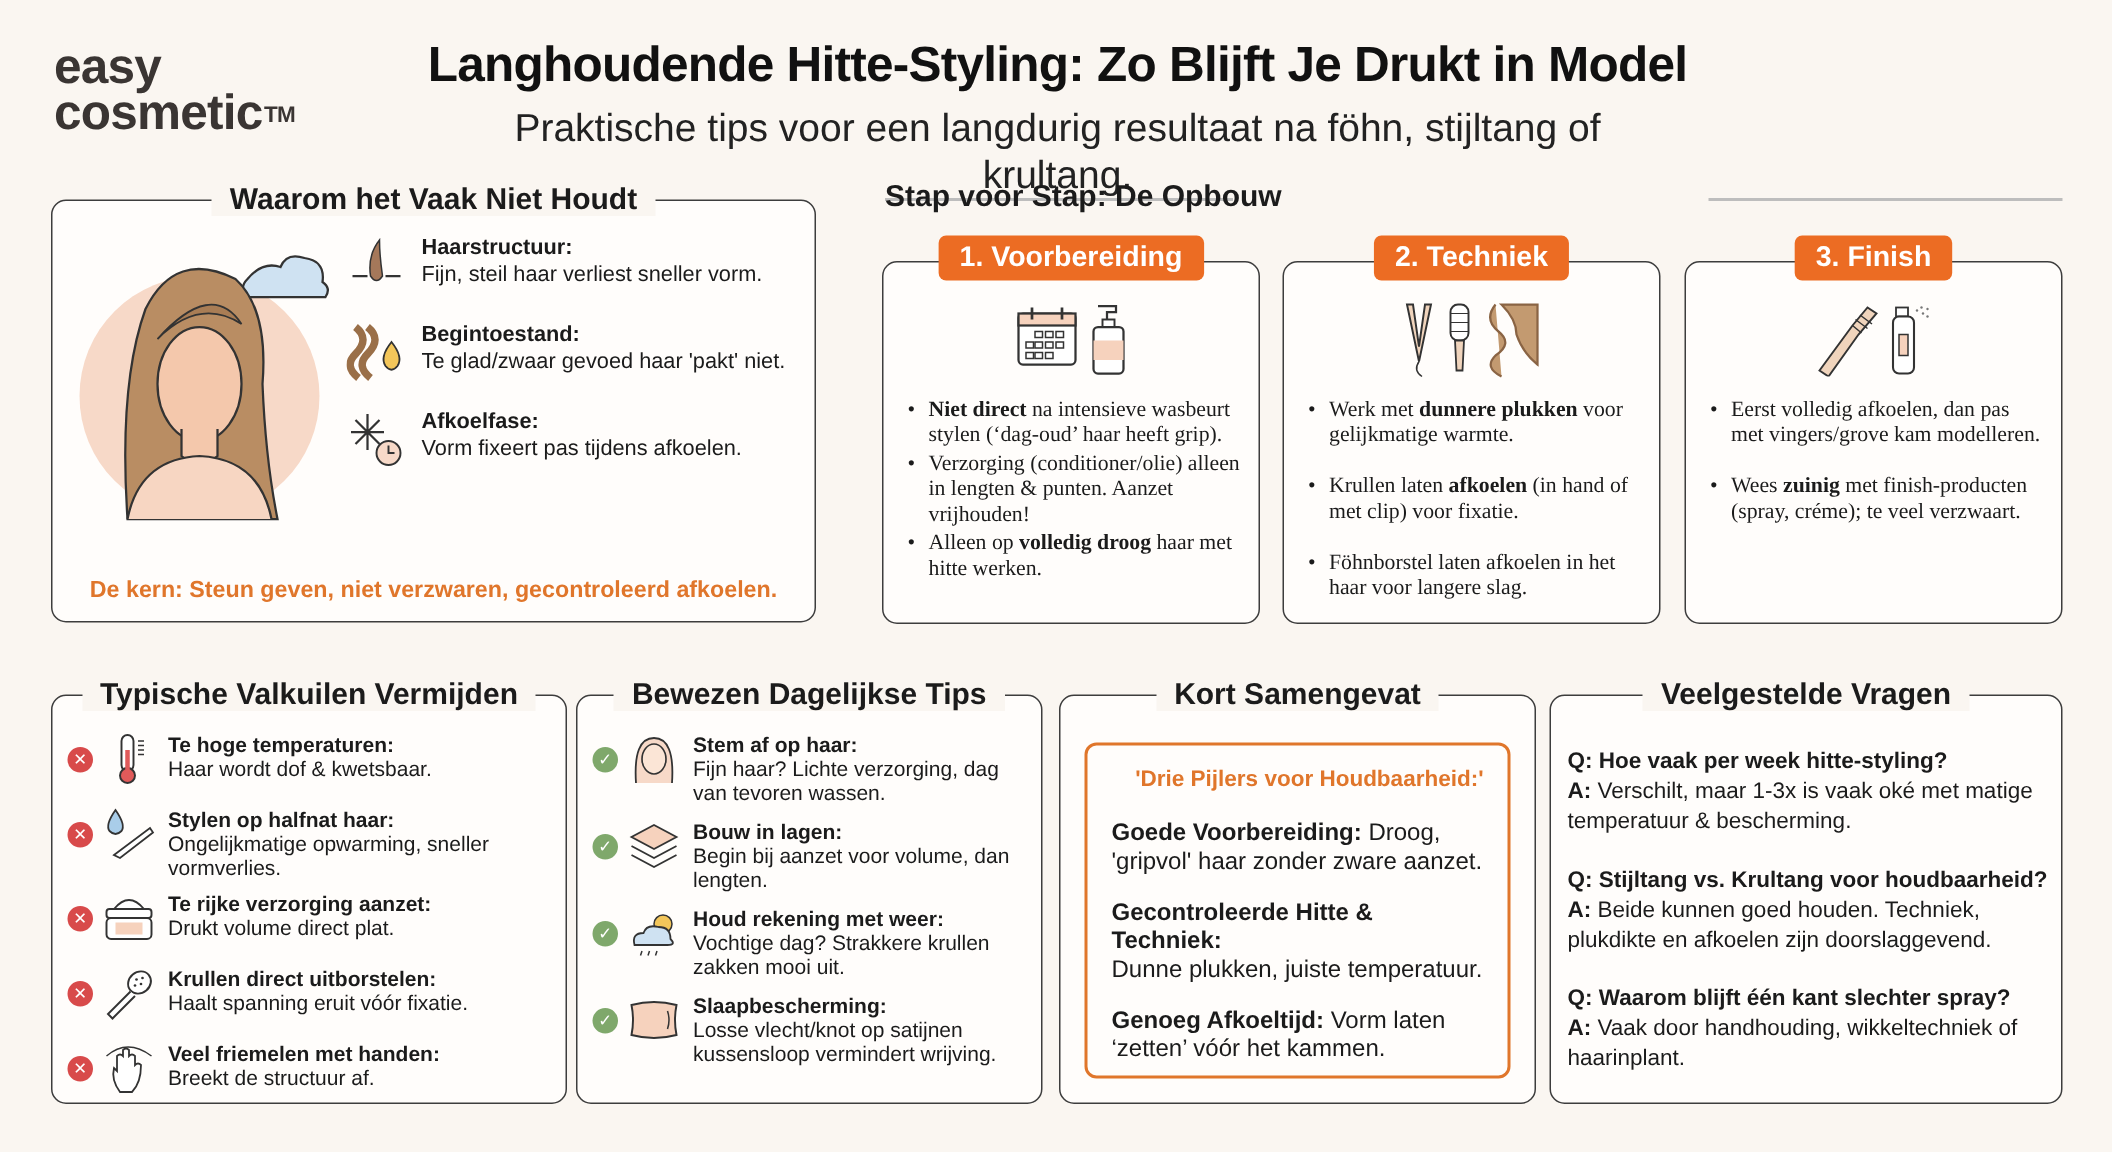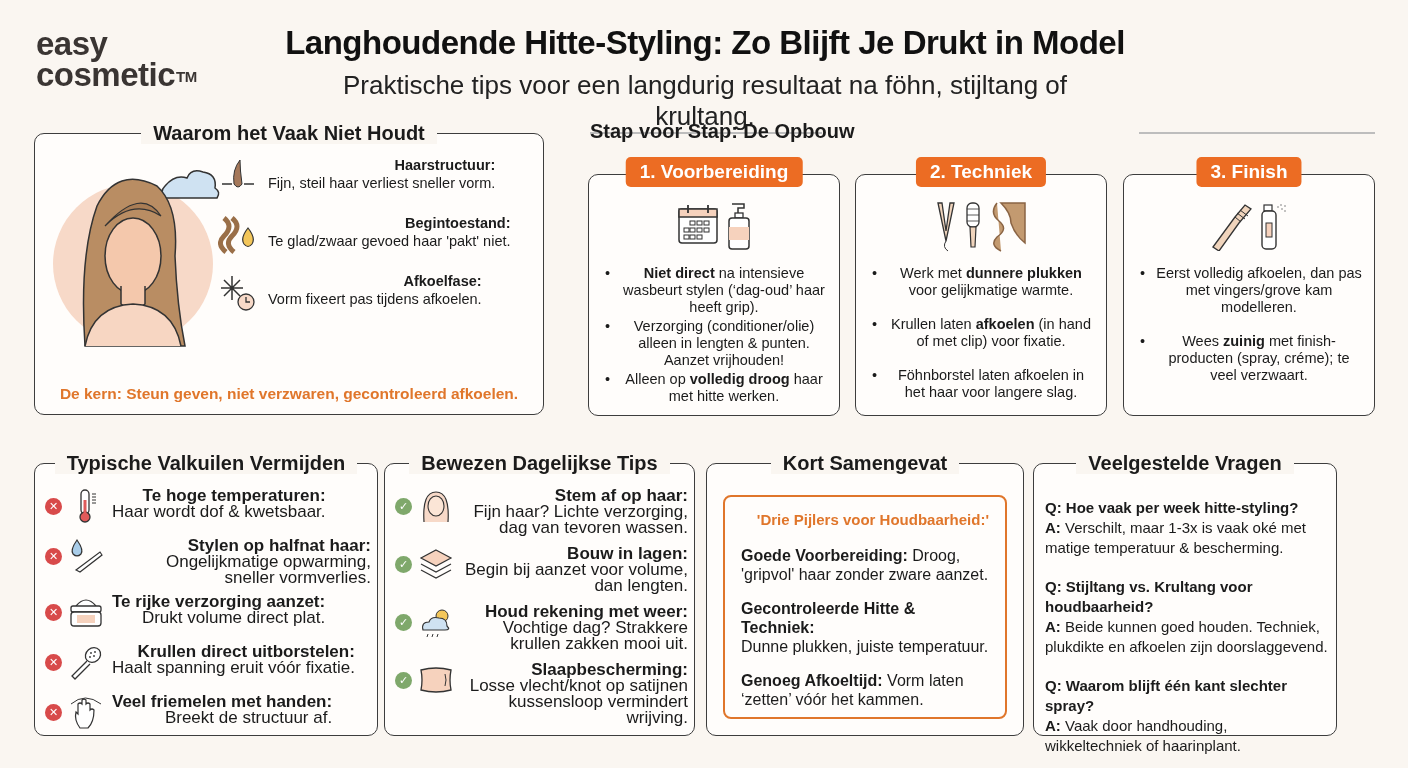--- a/index.html
+++ b/index.html
@@ -32,68 +32,68 @@
   }
   .panel-title {
     position: absolute; top: -14px; left: 0; right: 0; text-align: center;
     font-weight: 700; font-size: 20px; line-height: 26px;
   }
   .panel-title span { background: #faf6f1; padding: 0 12px; }
 
   
   #why { left: 34px; top: 133px; width: 510px; height: 282px; }
   .face-wrap { position: absolute; left: 10px; top: 12px; width: 180px; height: 210px; }
-  .why-list { position: absolute; left: 183px; top: 22px; width: 310px; text-align: right; }
+  .why-list { position: absolute; left: 196px; top: 22px; width: 310px; }
   .why-item { display: flex; align-items: flex-start; margin-bottom: 16px; height: 42px; }
   .why-item .ico { width: 40px; height: 40px; margin-right: 10px; flex: none; }
   .why-item .txt { font-size: 14.5px; line-height: 18px; }
   .why-item b { display: block; font-weight: 700; }
   .kern {
     position: absolute; left: 0; right: 0; bottom: 11px; text-align: center;
     color: #e0762b; font-weight: 700; font-size: 15.5px;
   }
 
   
   .steps-header {
     position: absolute; left: 590px; top: 120px; width: 785px; height: 26px;
   }
   .steps-header .line { position: absolute; top: 12px; height: 1.5px; background: #bdbdbd; }
   .steps-header .lbl {
     position: absolute; left: 0; right: 0; top: 0;
     font-weight: 700; font-size: 20px;
   }
-  .step { top: 174px; width: 252px; height: 242px; text-align: center; }
+  .step { top: 174px; width: 252px; height: 242px; }
   #step1 { left: 588px; } #step2 { left: 855px; } #step3 { left: 1123px; }
   .step-badge {
     position: absolute; top: -18px; left: 50%; transform: translateX(-50%);
     background: #ec6c23; color: #fff; font-weight: 700; font-size: 19px;
     padding: 4px 14px; border-radius: 5px; white-space: nowrap;
   }
   .step-icons { position: absolute; top: 26px; left: 0; right: 0; display: flex; justify-content: center; gap: 6px; }
   .step-list { position: absolute; left: 16px; right: 10px; top: 90px; list-style: none; }
-  .step-list li { position: relative; padding-left: 14px; font-size: 14.5px; line-height: 17px; margin-bottom: 2px; }
+  .step-list li { position: relative; padding-left: 14px; font-size: 14.5px; line-height: 17px; margin-bottom: 2px; font-family: Liberation Serif, serif; }
   .step-list.spaced li { margin-bottom: 17px; }
   .step-list li::before { content: "•"; position: absolute; left: 0; top: 0; }
   .step-list b { font-weight: 700; }
 
   
   .bpanel { top: 463px; height: 273px; }
   #pitfalls { left: 34px; width: 344px; }
   #tips { left: 384px; width: 311px; }
   #summary { left: 706px; width: 318px; }
-  #faq { left: 1033px; width: 304px; }
+  #faq { left: 1033px; width: 342px; }
 
   .blist { position: absolute; left: 10px; top: 24px; right: 6px; }
   .bitem { display: flex; align-items: flex-start; margin-bottom: 8px; min-height: 42px; }
   .status { width: 17px; height: 17px; border-radius: 50%; flex: none; margin-top: 10px; margin-right: 6px;
             color: #fff; font-size: 11px; font-weight: 700; display: flex; align-items: center; justify-content: center; }
   .status.bad { background: #d84a4a; }
   .status.good { background: #7fa86b; }
   .bitem .ico { width: 36px; height: 36px; flex: none; margin-right: 8px; }
-  .bitem .txt { font-size: 17px; line-height: 16px; text-align: right; }
+  .bitem .txt { font-size: 14px; line-height: 16px; }
   .bitem b { display: block; font-weight: 700; }
 
   .sum-box {
     position: absolute; left: 16px; right: 16px; top: 31px; bottom: 16px;
     border: 2px solid #e0762b; border-radius: 8px; padding: 14px 16px;
   }
   .sum-head { color: #e0762b; font-weight: 700; font-size: 15px; text-align: right; margin-bottom: 18px; }
   .sum-item { font-size: 16px; line-height: 19px; margin-bottom: 15px; }
   .sum-item b { font-weight: 700; }
 

